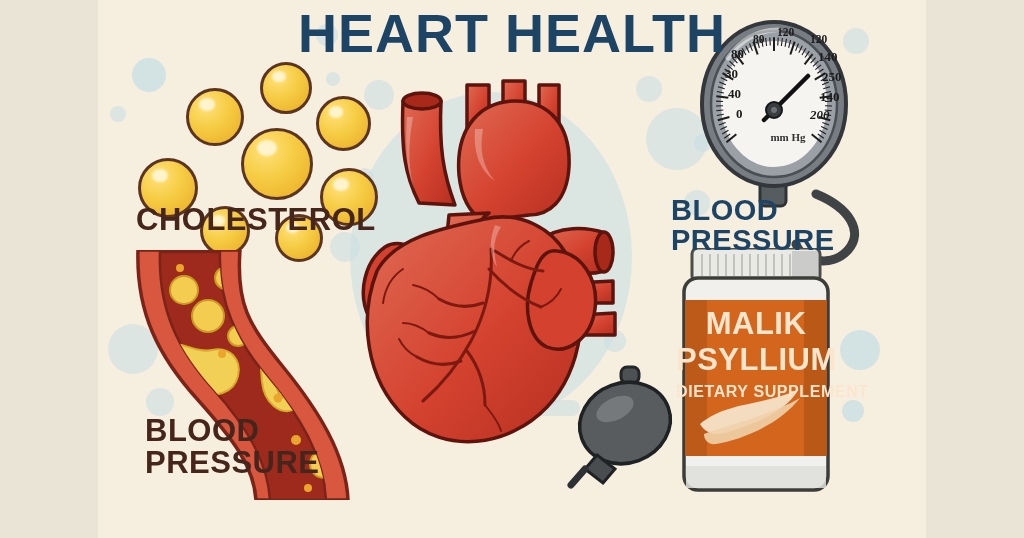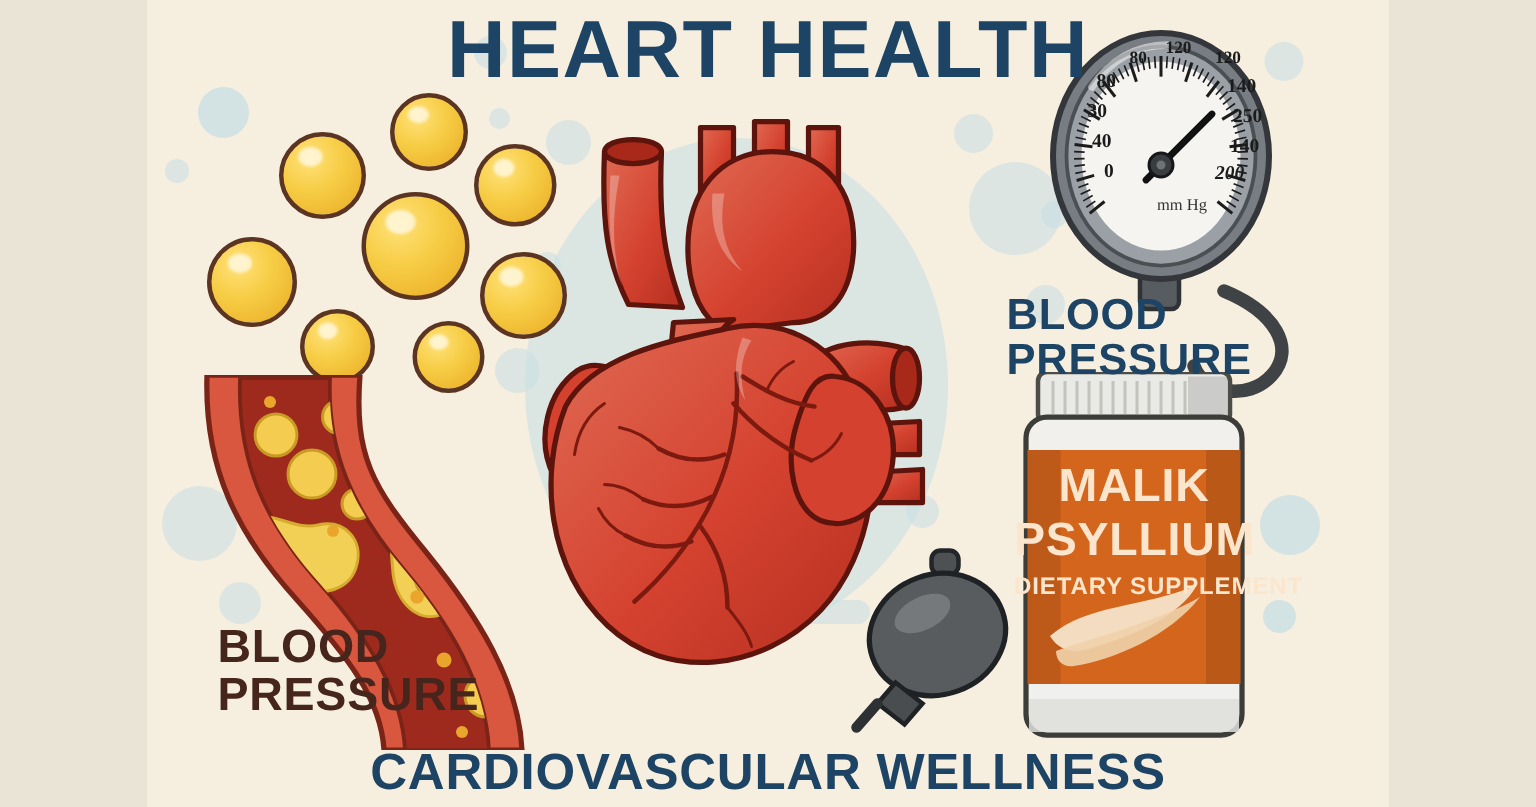--- a/index.html
+++ b/index.html
@@ -145,21 +145,21 @@
   }
   .gauge-num.small { font-size: 11.5px; }
   #gauge-unit {
     position: absolute;
     left: 0; right: 0;
     top: 113px;
     text-align: center;
     font-family: "Liberation Serif", serif;
     font-size: 11px;
     color: #333;
-    font-weight: 400;
+    font-weight: 700;
   }
 
   
   #bulb { position: absolute; left: 465px; top: 365px; }
 
   
   #bottle { position: absolute; left: 578px; top: 248px; }
   .bottle-text {
     position: absolute;
     width: 100%;
@@ -471,24 +471,24 @@
                  C32,197 28,192 28,186 Z" fill="#efd2ab" opacity=".9"></path>
 
         <rect x="10" y="208" width="140" height="32" fill="#dededa" opacity=".85"></rect>
         <rect x="10" y="208" width="140" height="10" fill="#ffffff" opacity=".5"></rect>
       </svg>
       <div class="bottle-text" id="bottle-name-1">MALIK</div>
       <div class="bottle-text" id="bottle-name-2">PSYLLIUM</div>
       <div class="bottle-text" id="bottle-sub">DIETARY SUPPLEMENT</div>
     </div>
 
+    <div class="title" id="label-cholesterol">CHOLESTEROL</div>
     <div class="title" id="label-bp-right">BLOOD PRESSURE</div>
     <div class="title" id="label-bp-left">BLOOD PRESSURE</div>
 
   </div>
 
   <div class="side-band left"></div>
   <div class="side-band right"></div>
 
   <div class="title" id="main-title">HEART HEALTH</div>
-  <div class="title" id="footer-title">CARDIOVASCULAR WELLNESS</div>
 
 </div>
 
 </body></html>

